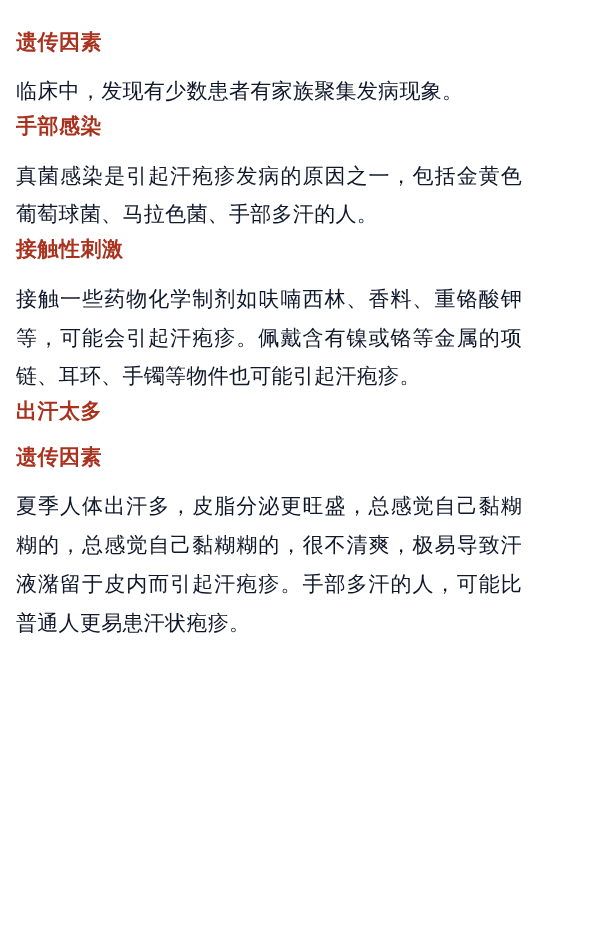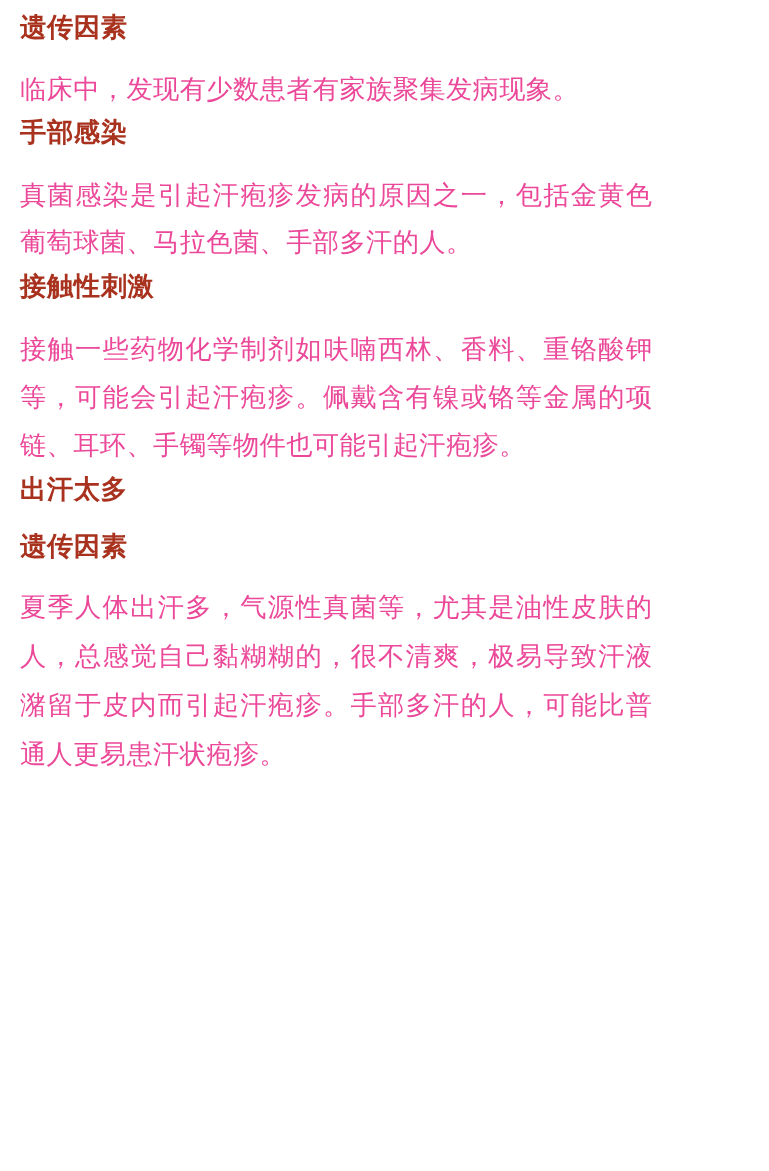--- a/index.html
+++ b/index.html
@@ -8,39 +8,39 @@
     background: #ffffff;
   }
   body {
     width: 615px;
     min-height: 937px;
     font-family: "Liberation Sans", "DejaVu Sans", sans-serif;
     color: #222222;
     -webkit-font-smoothing: antialiased;
   }
   .article {
-    padding: 8px 16px 8px 16px;
+    padding: 27px 16px 8px 16px;
     box-sizing: border-box;
     width: 538px;
   }
   .section {
     margin: 0;
   }
   .section-heading {
     color: #a8321e;
     font-weight: bold;
     font-size: 21px;
     line-height: 1.4;
     margin: 0 0 16px 0;
     letter-spacing: 0.5px;
   }
   .section + .section .section-heading {
   }
   .section-body {
-    color: #ec4899;
+    color: #0f172a;
     font-size: 21px;
     line-height: 1.85;
     margin: 0;
     letter-spacing: 0.3px;
     text-align: justify;
     text-justify: inter-ideograph;
   }
 </style>
 </head>
 <body>
@@ -61,16 +61,16 @@
     <h2 class="section-heading">接触性刺激</h2>
     <p class="section-body">接触一些药物化学制剂如呋喃西林、香料、重铬酸钾等，可能会引起汗疱疹。佩戴含有镍或铬等金属的项链、耳环、手镯等物件也可能引起汗疱疹。</p>
   </div>
 
   <div class="section">
     <h2 class="section-heading">出汗太多</h2>
   </div>
 
   <div class="section">
     <h2 class="section-heading">遗传因素</h2>
-    <p class="section-body">夏季人体出汗多，气源性真菌等，尤其是油性皮肤的人，总感觉自己黏糊糊的，很不清爽，极易导致汗液潴留于皮内而引起汗疱疹。手部多汗的人，可能比普通人更易患汗状疱疹。</p>
+    <p class="section-body">夏季人体出汗多，皮脂分泌更旺盛，总感觉自己黏糊糊的，总感觉自己黏糊糊的，很不清爽，极易导致汗液潴留于皮内而引起汗疱疹。手部多汗的人，可能比普通人更易患汗状疱疹。</p>
   </div>
 
 </div>
 
 </body></html>

